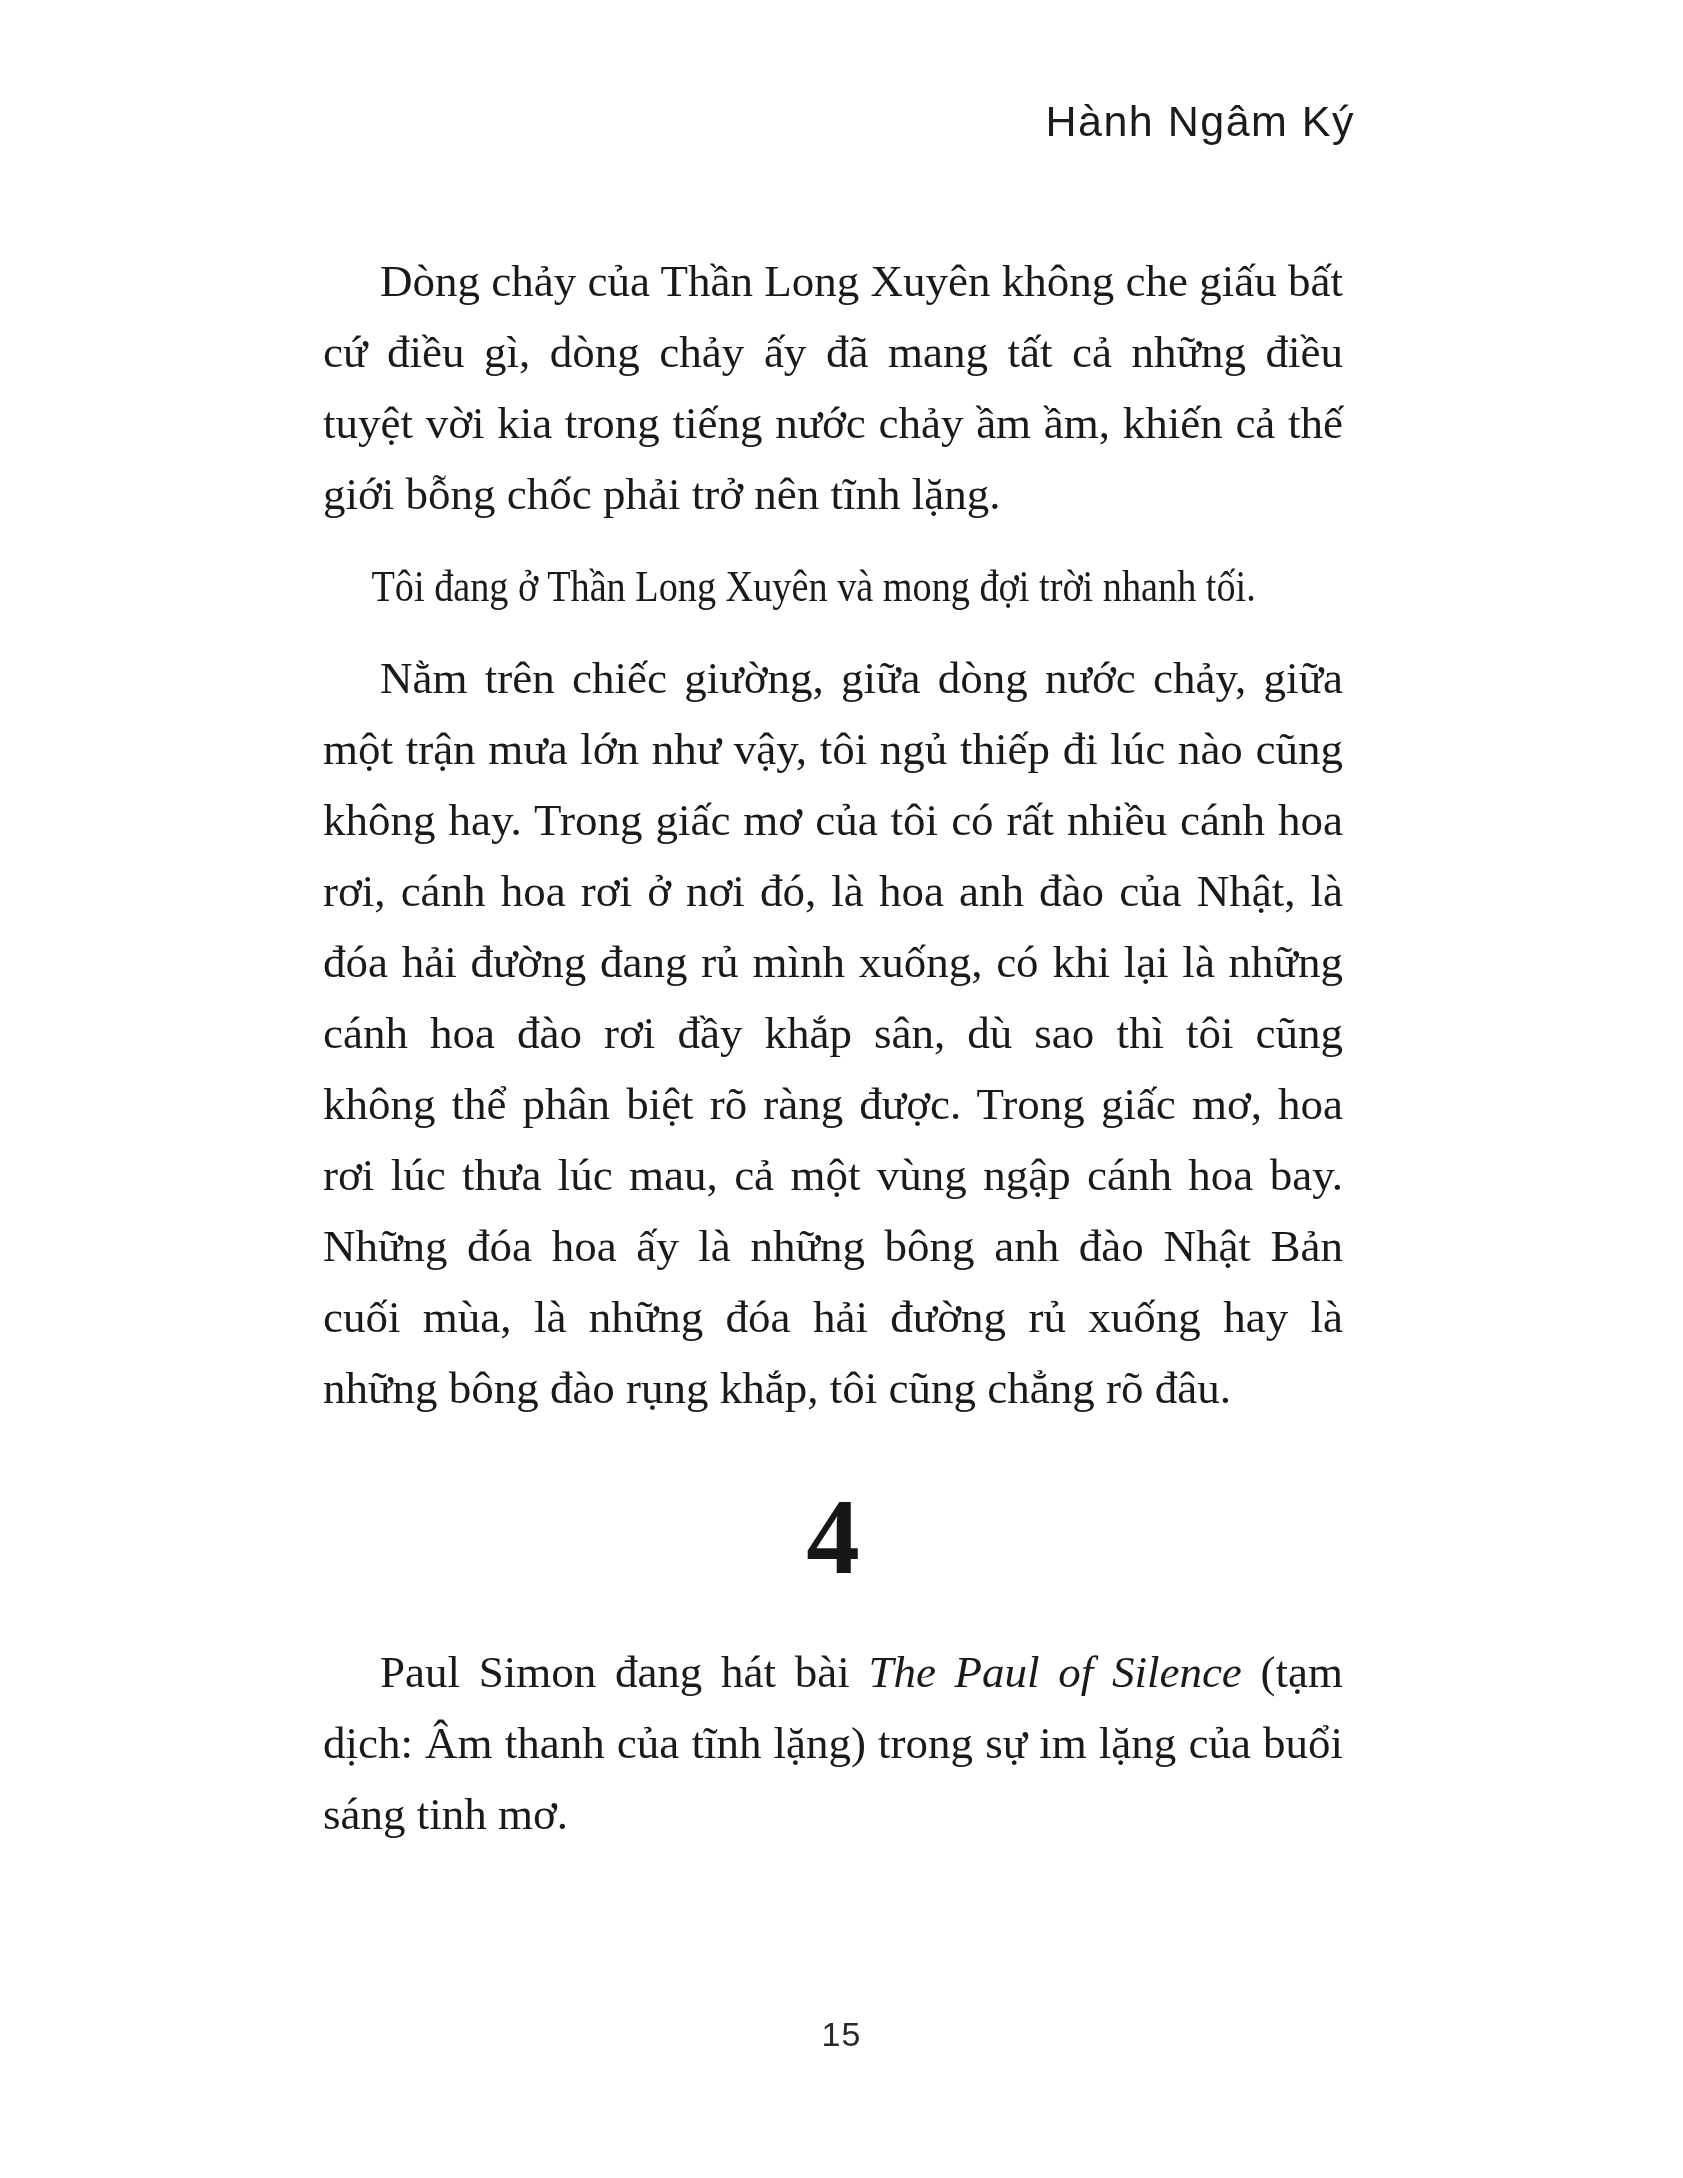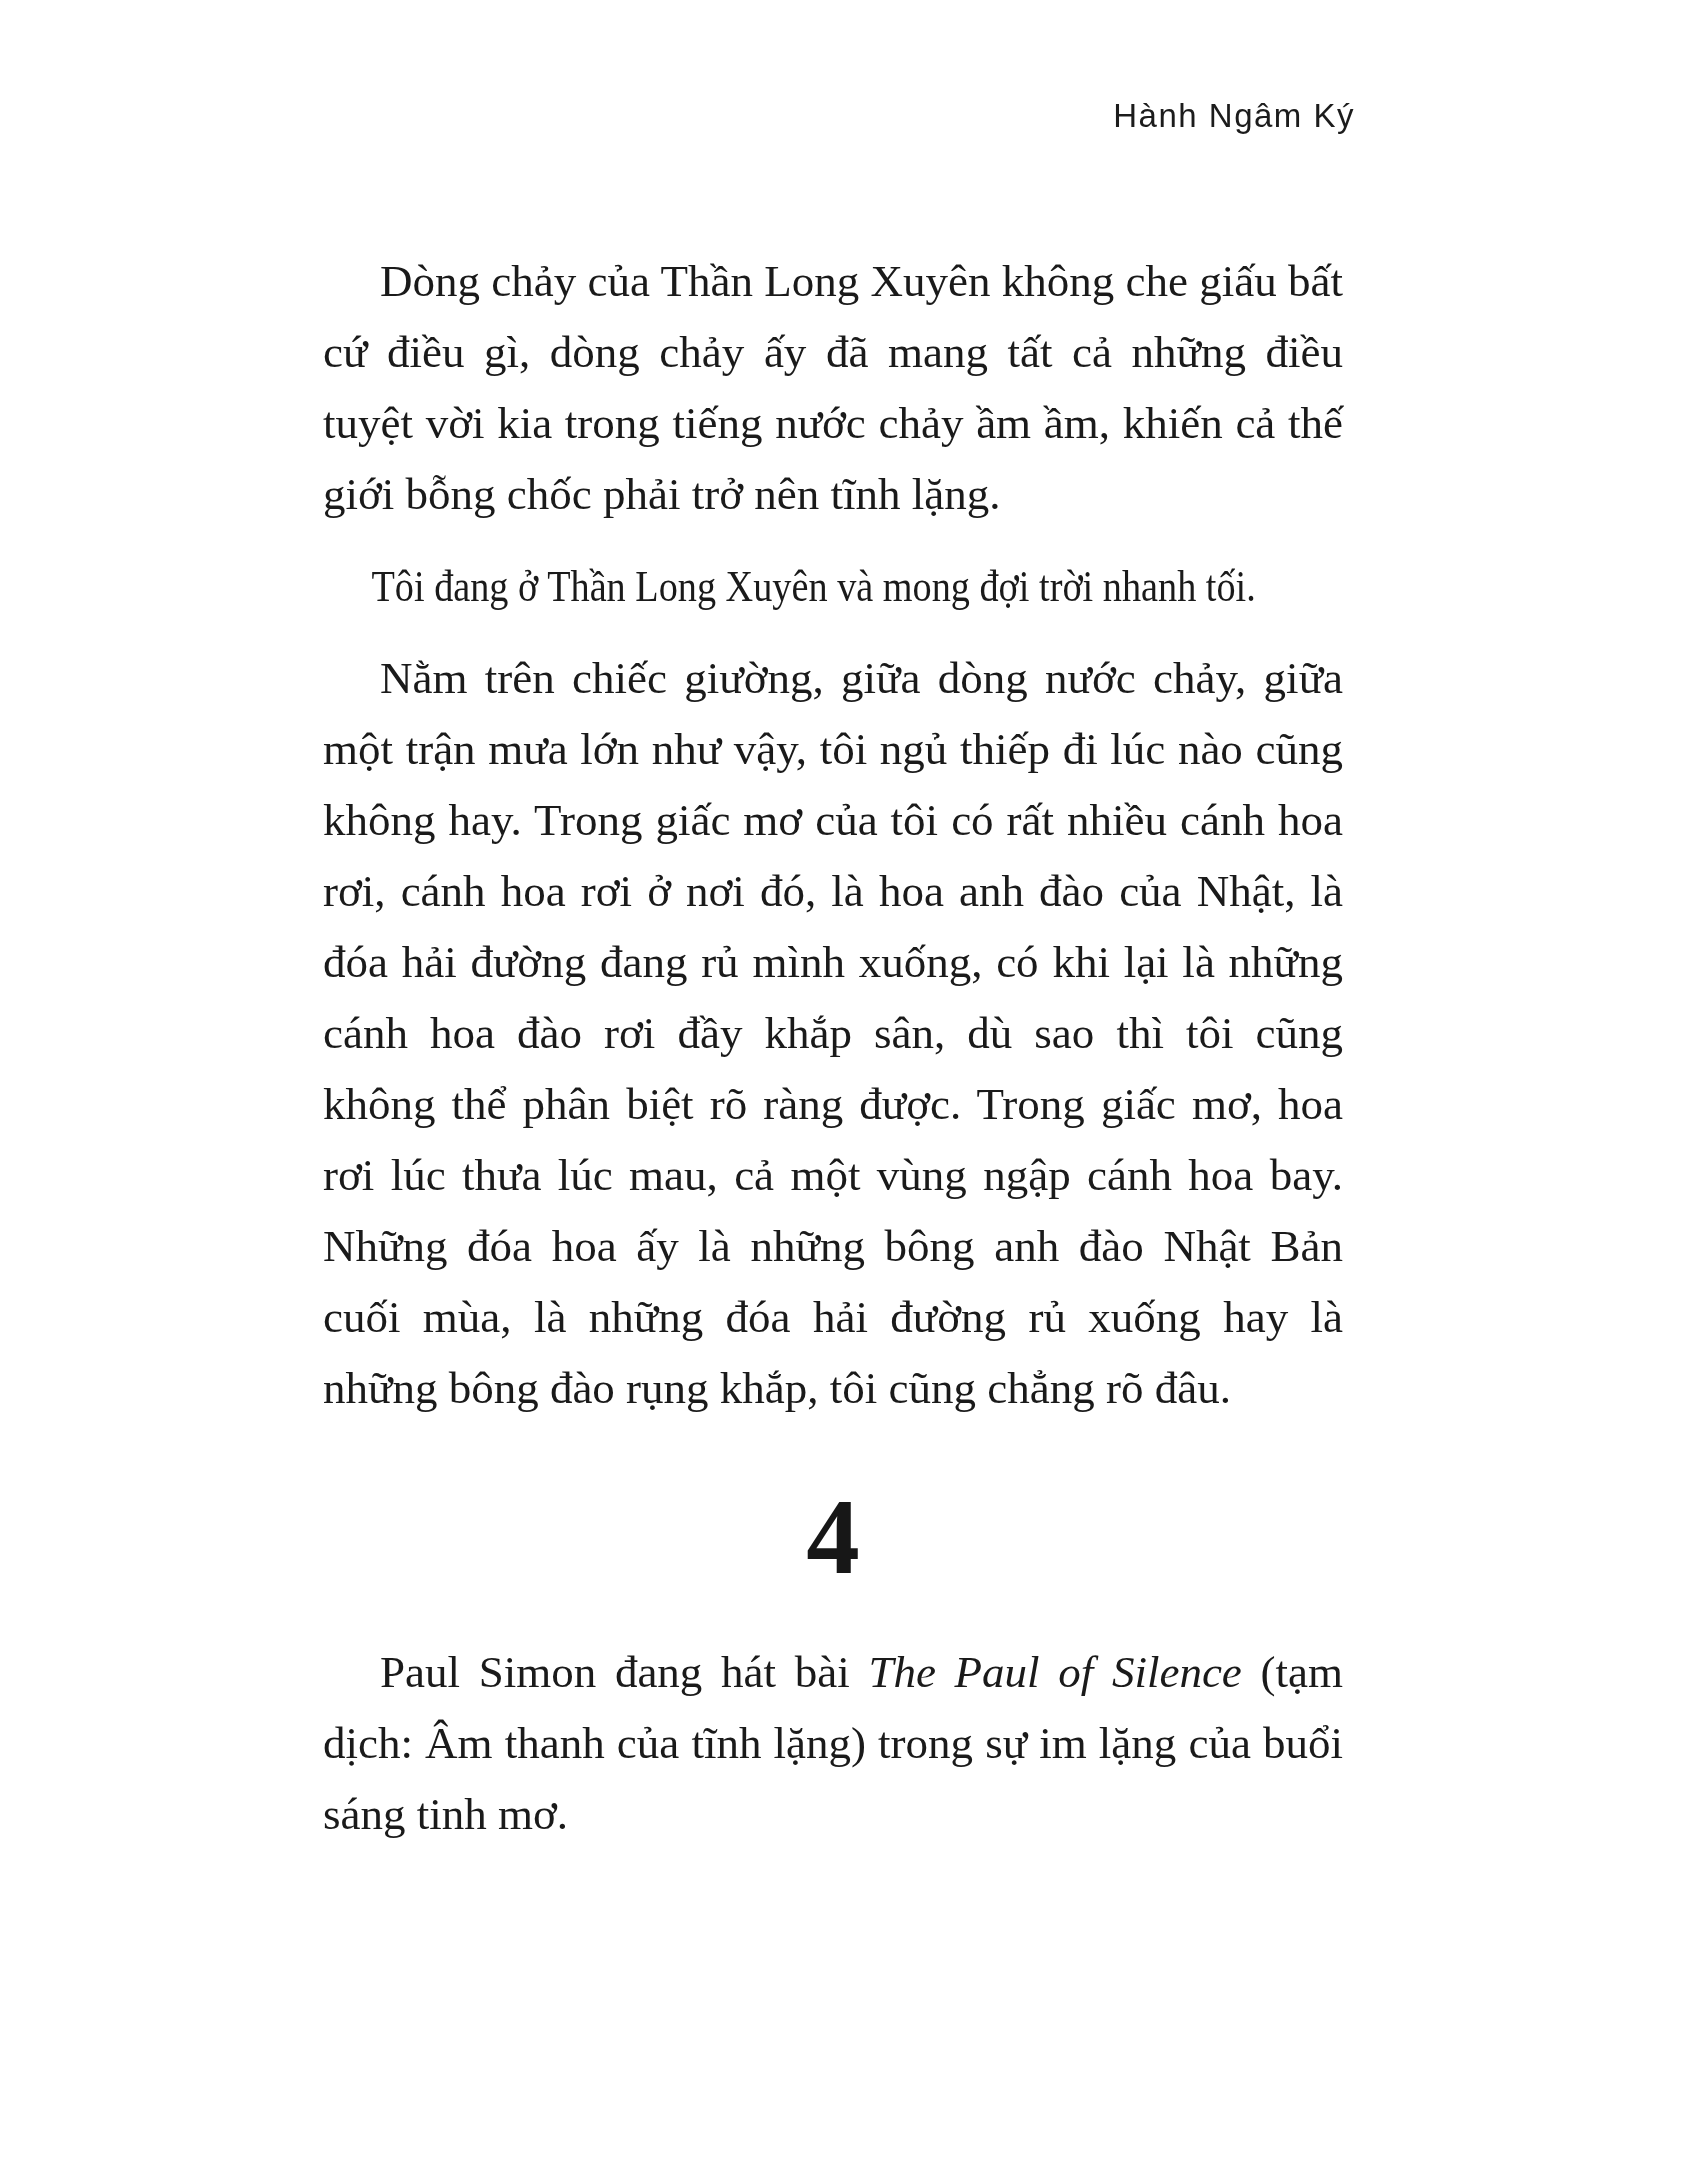--- a/index.html
+++ b/index.html
@@ -23,21 +23,21 @@
   .running-header-row {
     position: absolute;
     left: 335px;
     top: 97px;
     width: 1020px;
     text-align: right;
   }
   .running-header {
     font-family: "Liberation Sans", "DejaVu Sans", sans-serif;
     font-weight: 400;
-    font-size: 33px;
+    font-size: 43px;
     letter-spacing: 1.5px;
     color: #1c1c1c;
   }
   .text-column {
     position: absolute;
     left: 323px;
     top: 246px;
     width: 1020px;
   }
   .para {
@@ -98,15 +98,18 @@
 
 
     <p class="para">Nằm trên chiếc giường, giữa dòng nước chảy, giữa một trận mưa lớn như vậy, tôi ngủ thiếp đi lúc nào cũng không hay. Trong giấc mơ của tôi có rất nhiều cánh hoa rơi, cánh hoa rơi ở nơi đó, là hoa anh đào của Nhật, là đóa hải đường đang rủ mình xuống, có khi lại là những cánh hoa đào rơi đầy khắp sân, dù sao thì tôi cũng không thể phân biệt rõ ràng được. Trong giấc mơ, hoa rơi lúc thưa lúc mau, cả một vùng ngập cánh hoa bay. Những đóa hoa ấy là những bông anh đào Nhật Bản cuối mùa, là những đóa hải đường rủ xuống hay là những bông đào rụng khắp, tôi cũng chẳng rõ đâu.</p>
 
     <div class="section-number">4</div>
 
     <p class="para"><span>Paul Simon đang hát bài </span><em class="song">The Paul of Silence</em><span> (tạm dịch: Âm thanh của tĩnh lặng) trong sự im lặng của buổi sáng tinh mơ.</span></p>
 
   </main>
 
+  <footer class="page-footer">
+    <span class="page-number">15</span>
+  </footer>
 
 </div>
 
 
 </body></html>

